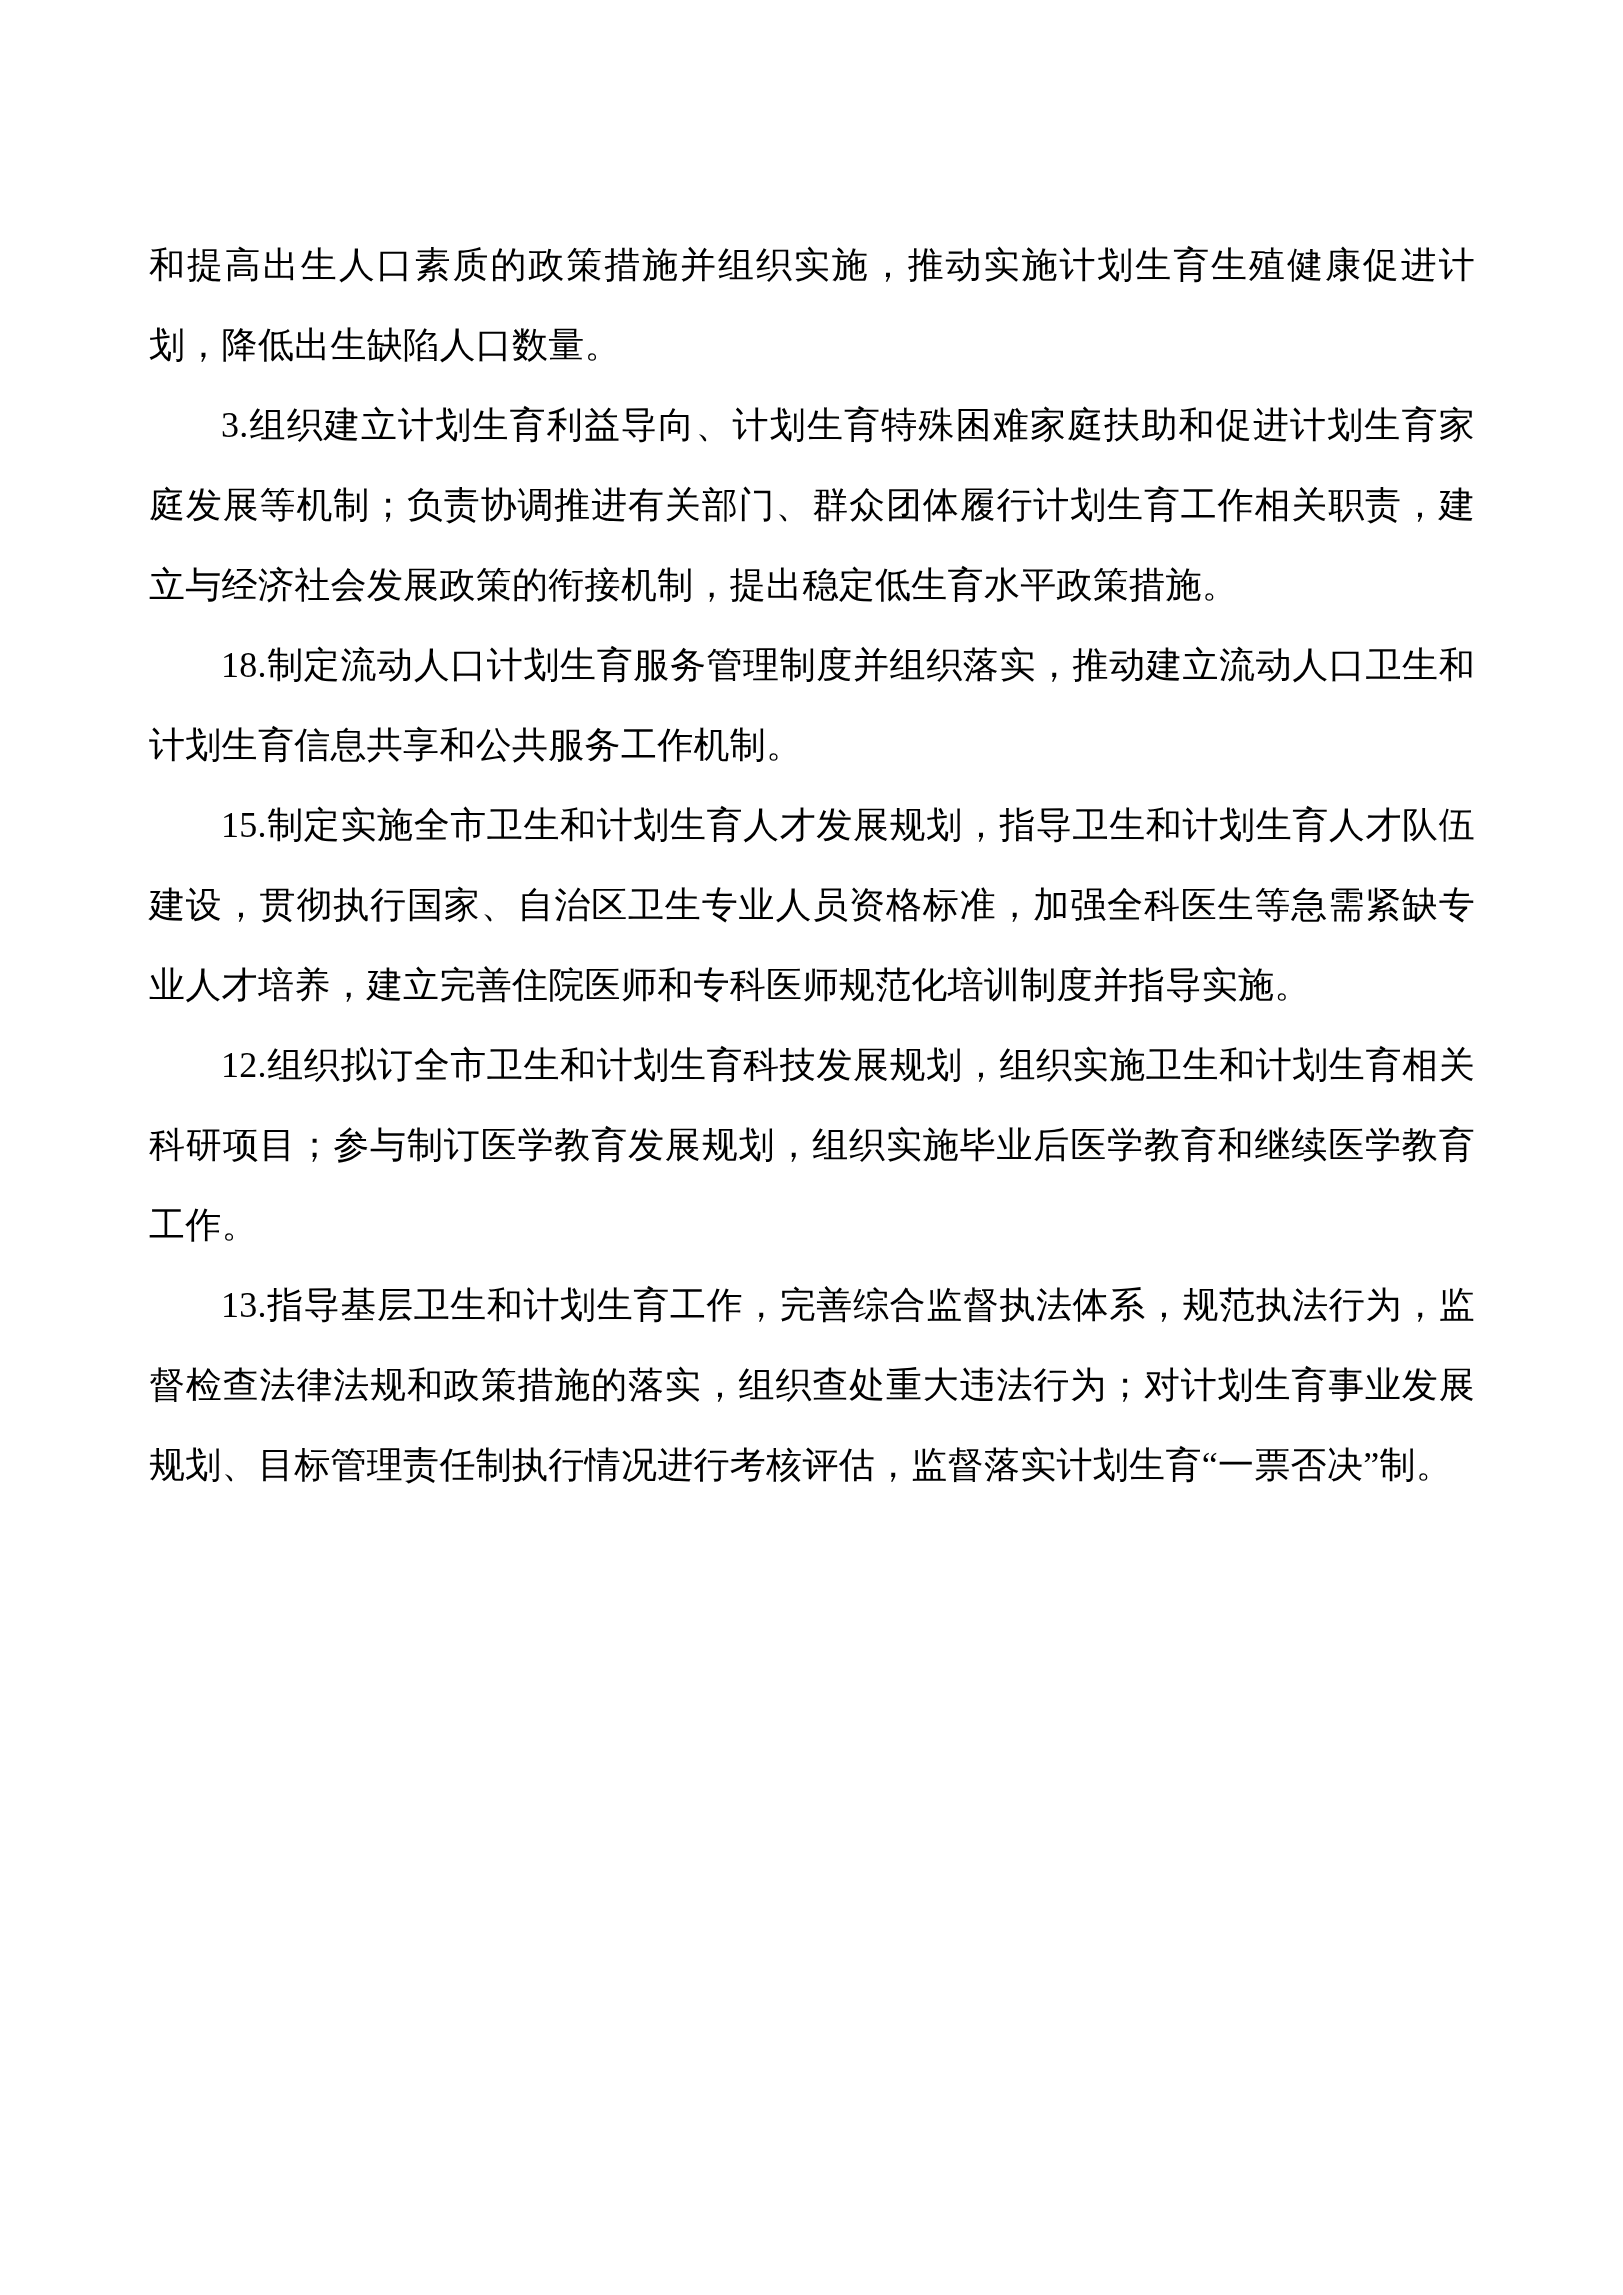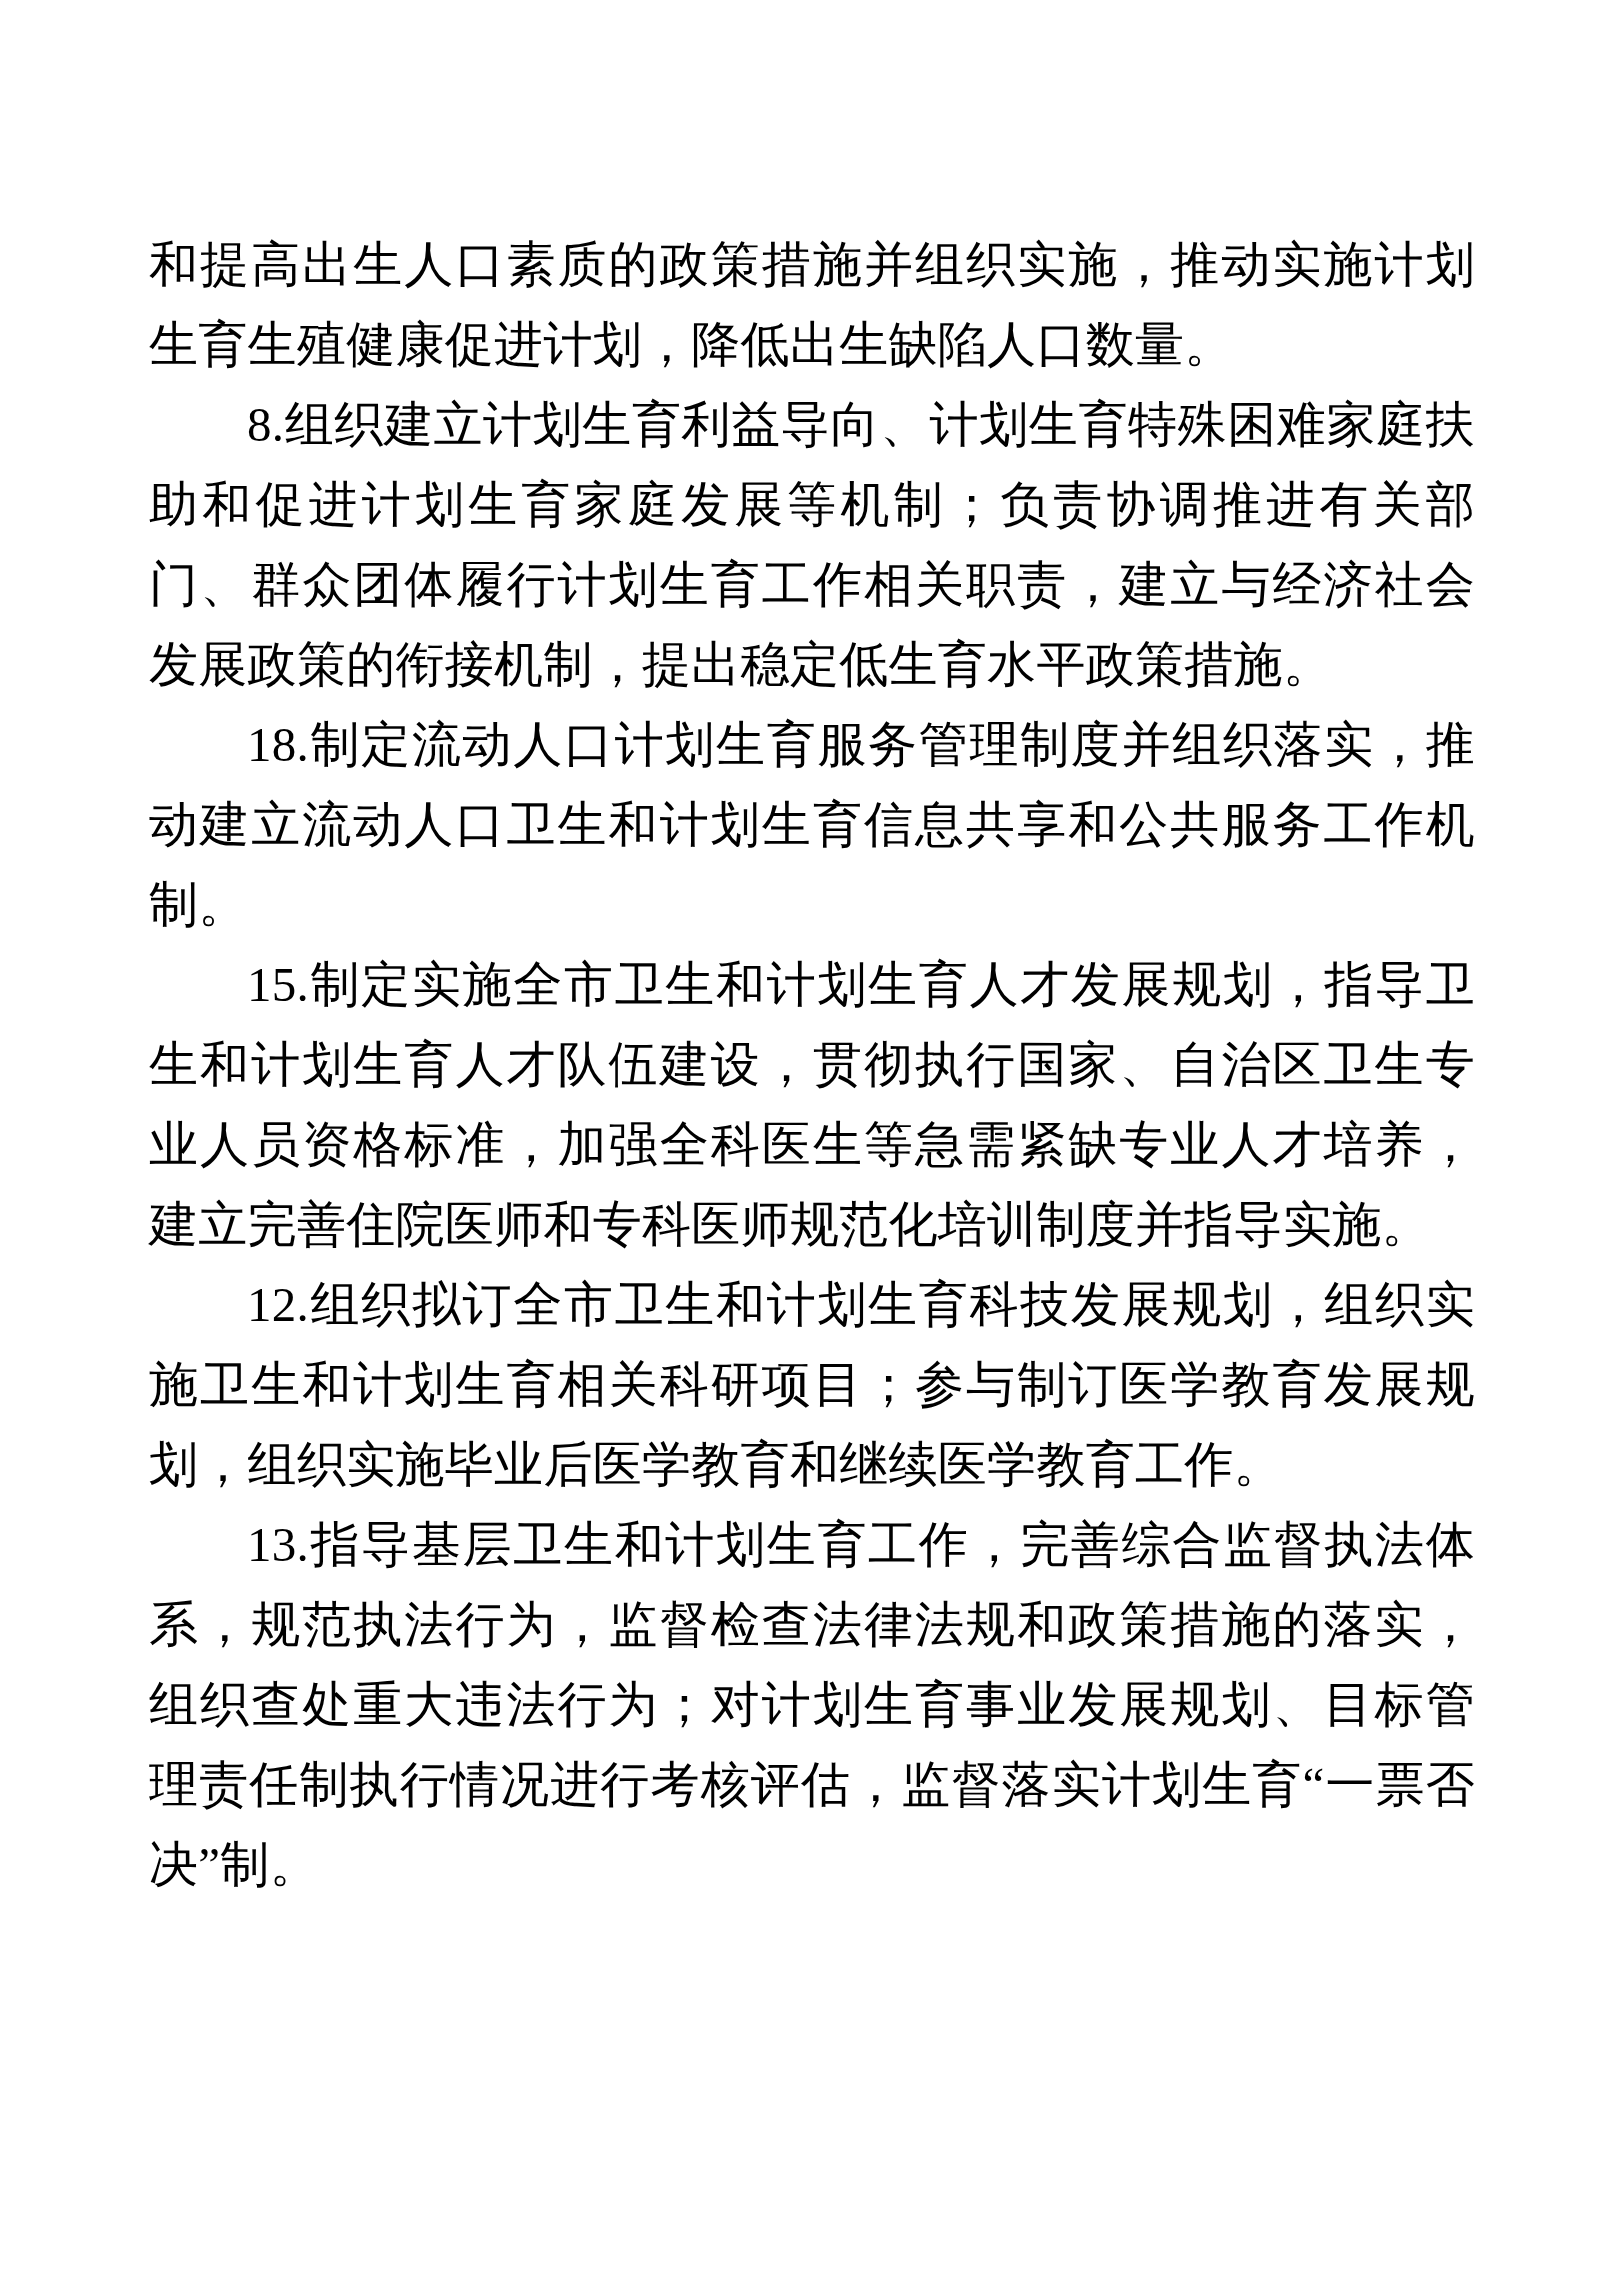--- a/index.html
+++ b/index.html
@@ -13,21 +13,21 @@
     height: 2295px;
     background: #ffffff;
     overflow: hidden;
   }
   .doc-body {
     position: absolute;
     left: 149px;
     top: 225px;
     width: 1326px;
     font-family: "Liberation Serif", "DejaVu Serif", serif;
-    font-size: 49px;
+    font-size: 36px;
     line-height: 80px;
     color: #000000;
     text-align: justify;
     text-justify: inter-ideograph;
     letter-spacing: 0.3px;
   }
   .doc-body p {
     margin: 0;
     padding: 0;
     text-indent: 2em;
@@ -35,20 +35,20 @@
   .doc-body p.continuation {
     text-indent: 0;
   }
 </style>
 </head>
 <body>
 
 <div class="page">
   <div class="doc-body">
     <p class="continuation">和提高出生人口素质的政策措施并组织实施，推动实施计划生育生殖健康促进计划，降低出生缺陷人口数量。</p>
-    <p>8.组织建立计划生育利益导向、计划生育特殊困难家庭扶助和促进计划生育家庭发展等机制；负责协调推进有关部门、群众团体履行计划生育工作相关职责，建立与经济社会发展政策的衔接机制，提出稳定低生育水平政策措施。</p>
+    <p>3.组织建立计划生育利益导向、计划生育特殊困难家庭扶助和促进计划生育家庭发展等机制；负责协调推进有关部门、群众团体履行计划生育工作相关职责，建立与经济社会发展政策的衔接机制，提出稳定低生育水平政策措施。</p>
     <p>18.制定流动人口计划生育服务管理制度并组织落实，推动建立流动人口卫生和计划生育信息共享和公共服务工作机制。</p>
     <p>15.制定实施全市卫生和计划生育人才发展规划，指导卫生和计划生育人才队伍建设，贯彻执行国家、自治区卫生专业人员资格标准，加强全科医生等急需紧缺专业人才培养，建立完善住院医师和专科医师规范化培训制度并指导实施。</p>
     <p>12.组织拟订全市卫生和计划生育科技发展规划，组织实施卫生和计划生育相关科研项目；参与制订医学教育发展规划，组织实施毕业后医学教育和继续医学教育工作。</p>
     <p>13.指导基层卫生和计划生育工作，完善综合监督执法体系，规范执法行为，监督检查法律法规和政策措施的落实，组织查处重大违法行为；对计划生育事业发展规划、目标管理责任制执行情况进行考核评估，监督落实计划生育“一票否决”制。</p>
   </div>
 </div>
 
 
 </body></html>

